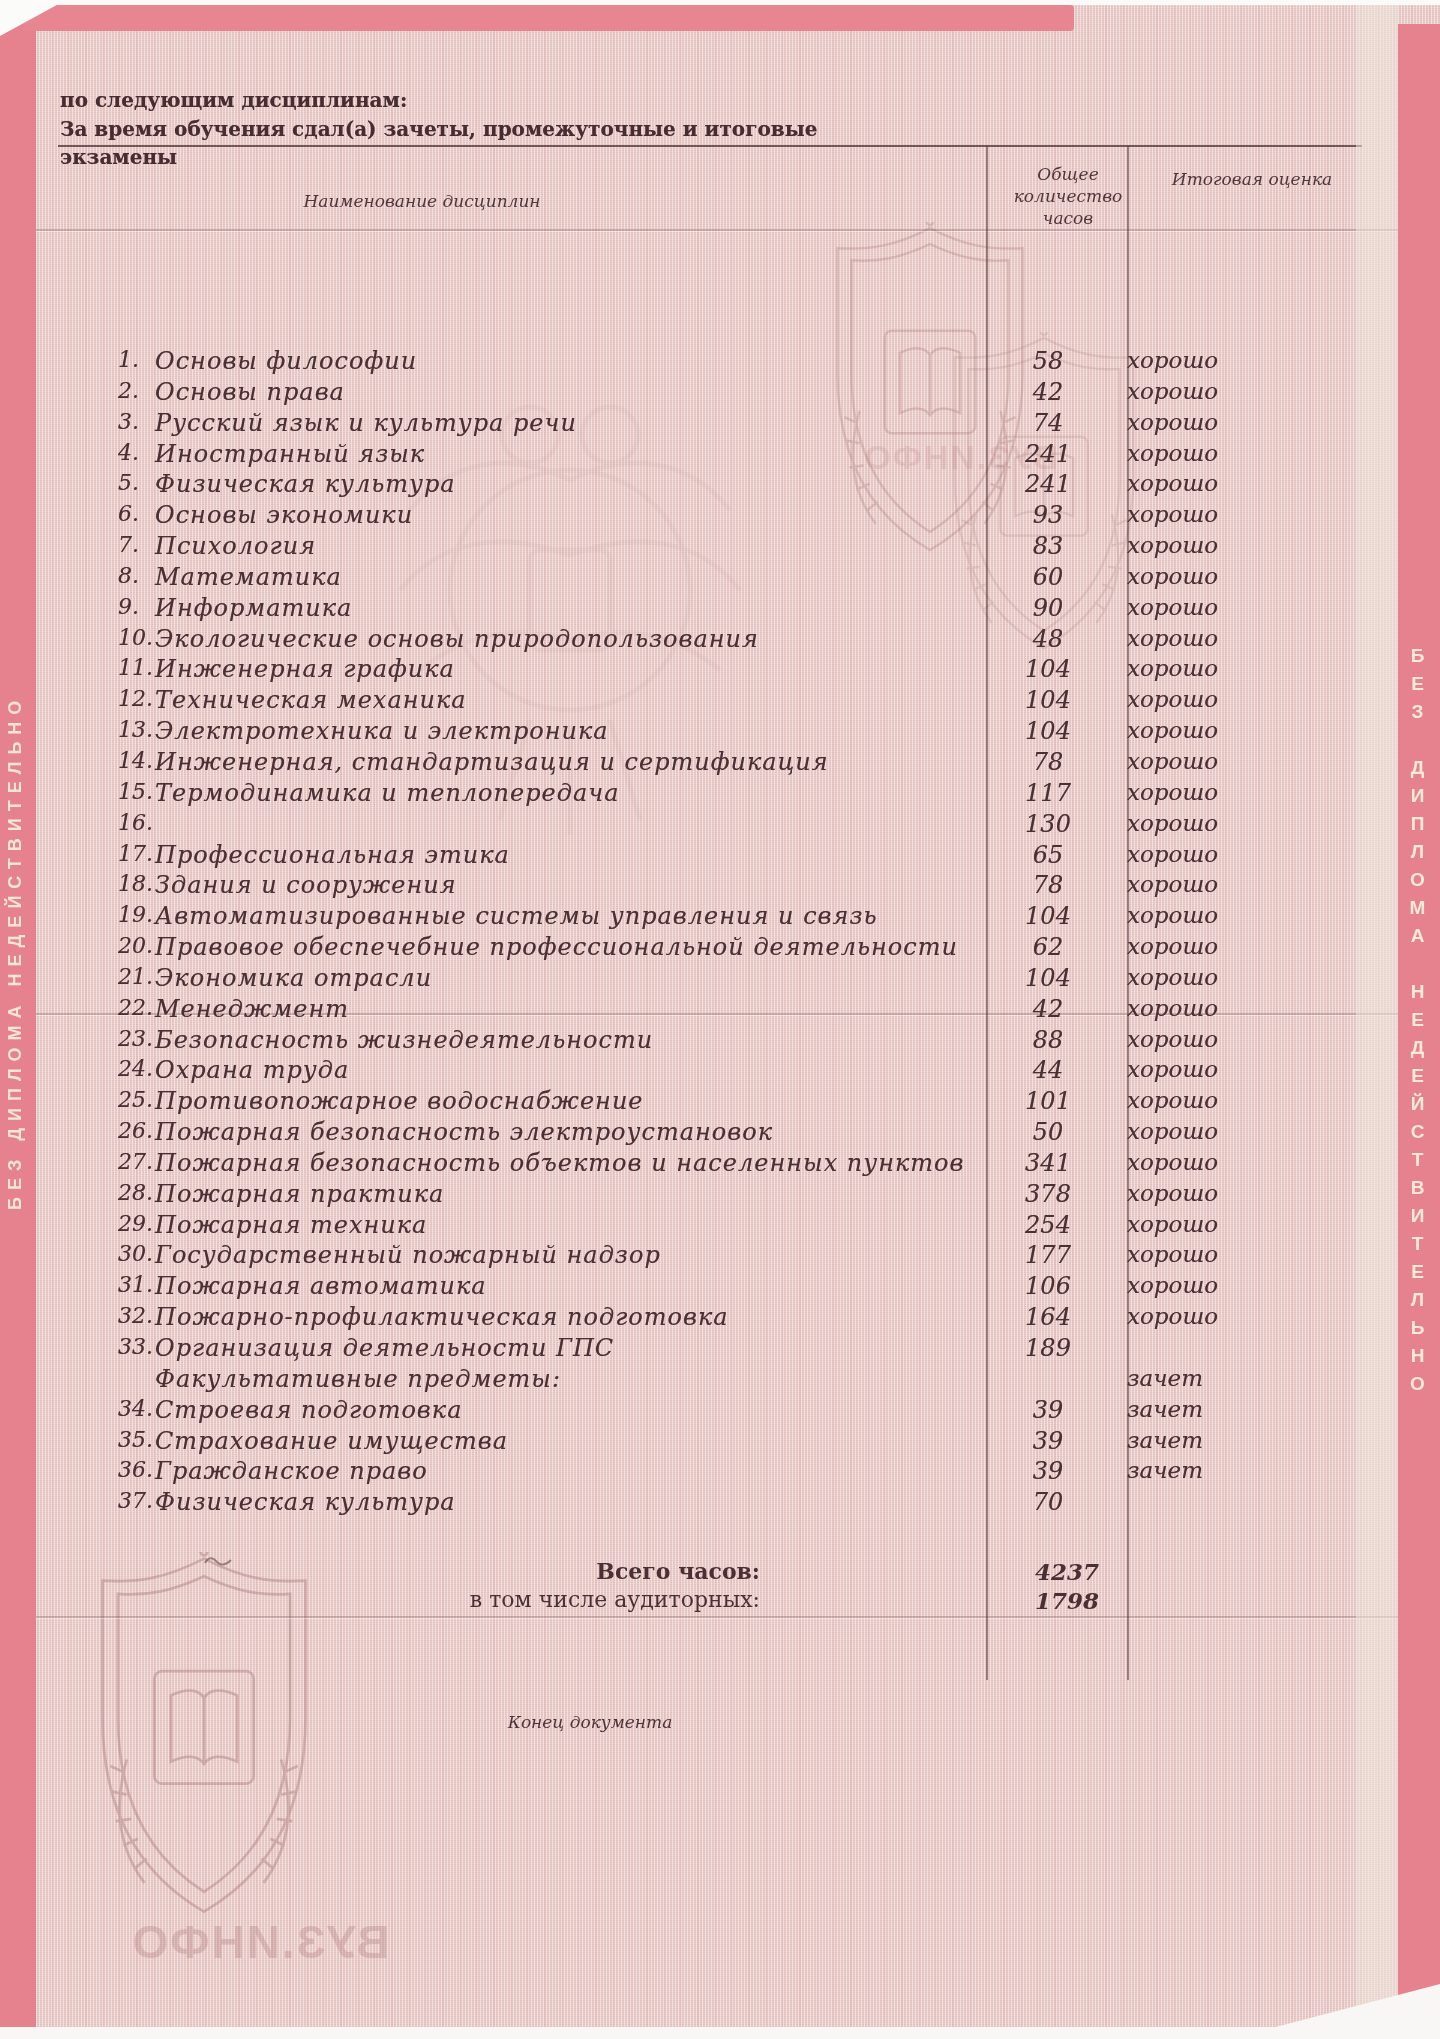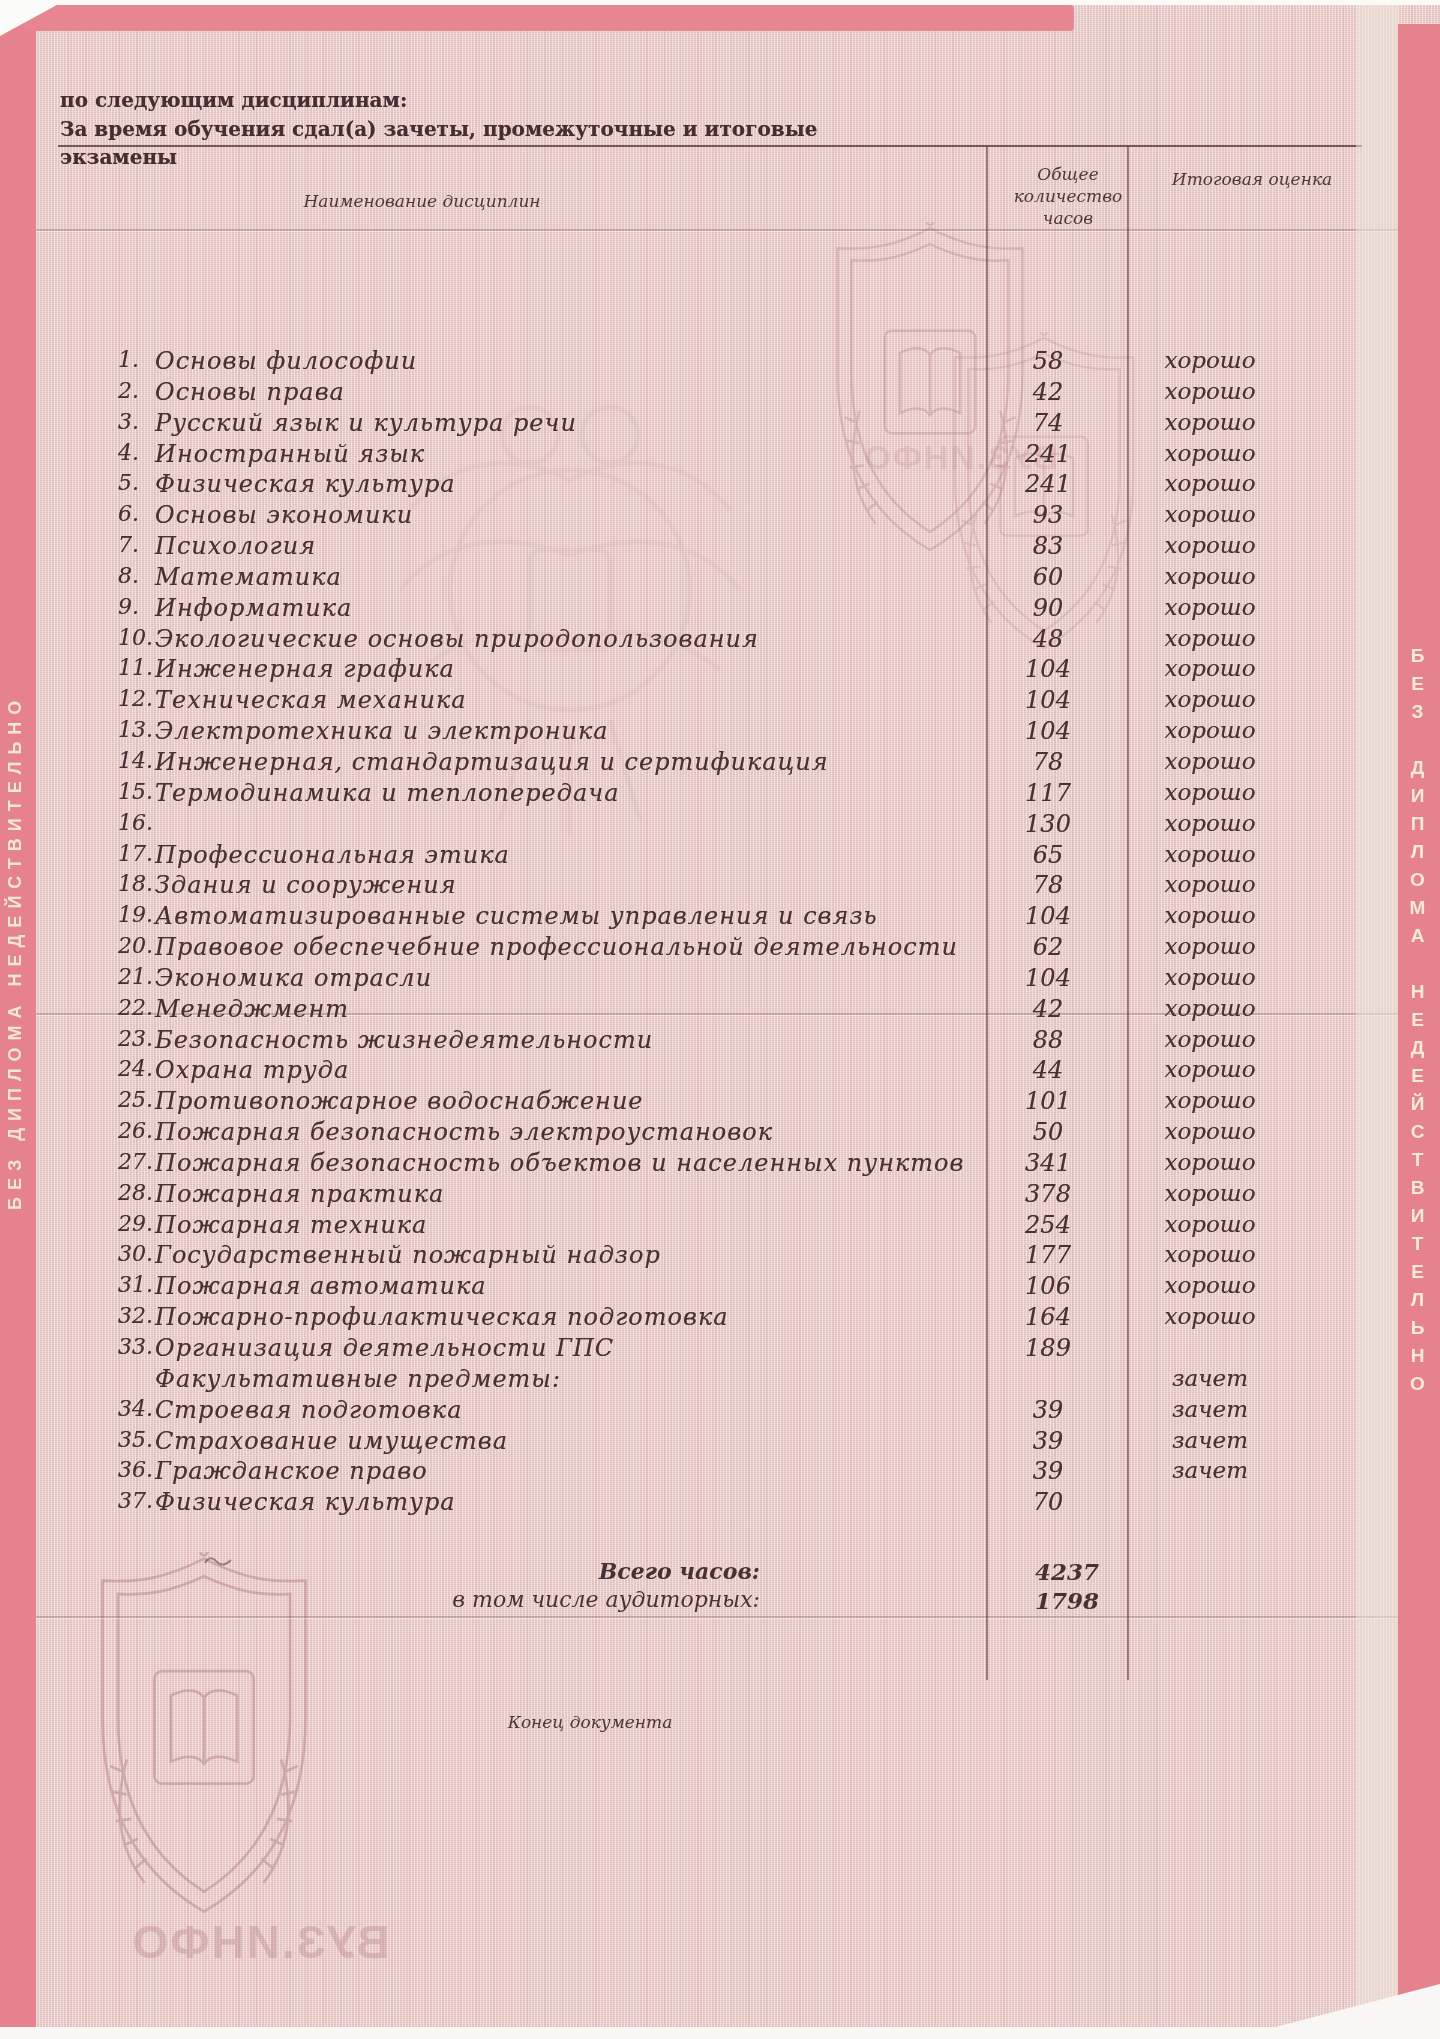--- a/index.html
+++ b/index.html
@@ -49,23 +49,23 @@
   .head-name{left:240px;top:190px;width:340px;}
   .head-hours{left:1001px;top:163px;width:110px;}
   .head-grade{left:1152px;top:168px;width:176px;}
   
   .rows-host{left:0;top:347px;width:1440px;}
   .trow{position:relative;height:30.85px;font-style:italic;}
   .trow span{position:absolute;white-space:nowrap;text-shadow:0 0 .4px rgba(74,48,52,.5);}
   .rnum{left:118px;font-size:22px;}
   .rname{left:155px;font-size:24px;letter-spacing:1px;}
   .rhours{left:976px;width:144px;text-align:center;font-size:24px;}
-  .rgrade{left:1127px;width:166px;text-align:center;font-size:23px;}
-  
-  .tot-label{font-style:italic;font-size:22px;text-align:right;width:400px;left:360px;}
+  .rgrade{left:1127px;width:166px;text-align:left;font-size:23px;}
+  
+  .tot-label{font-size:22px;text-align:right;width:400px;left:360px;}
   .tot-label.bold, .tot-value.bold{font-weight:bold;}
   .tot-value{font-style:italic;font-weight:bold;font-size:23px;text-align:center;width:110px;left:1012px;}
   .tot-line1{top:1558px;} .tot-line2{top:1587px;}
   .end-doc{left:490px;top:1712px;width:200px;text-align:center;font-style:italic;font-size:17px;color:#4e3438;}
   
   .wm{pointer-events:none;}
   .shield{stroke:#a87878;fill:none;}
   .wm-text{
     font-family:"Liberation Sans",sans-serif;font-weight:bold;text-align:center;
     transform:scaleX(-1);color:rgba(170,115,115,.30);letter-spacing:2px;

